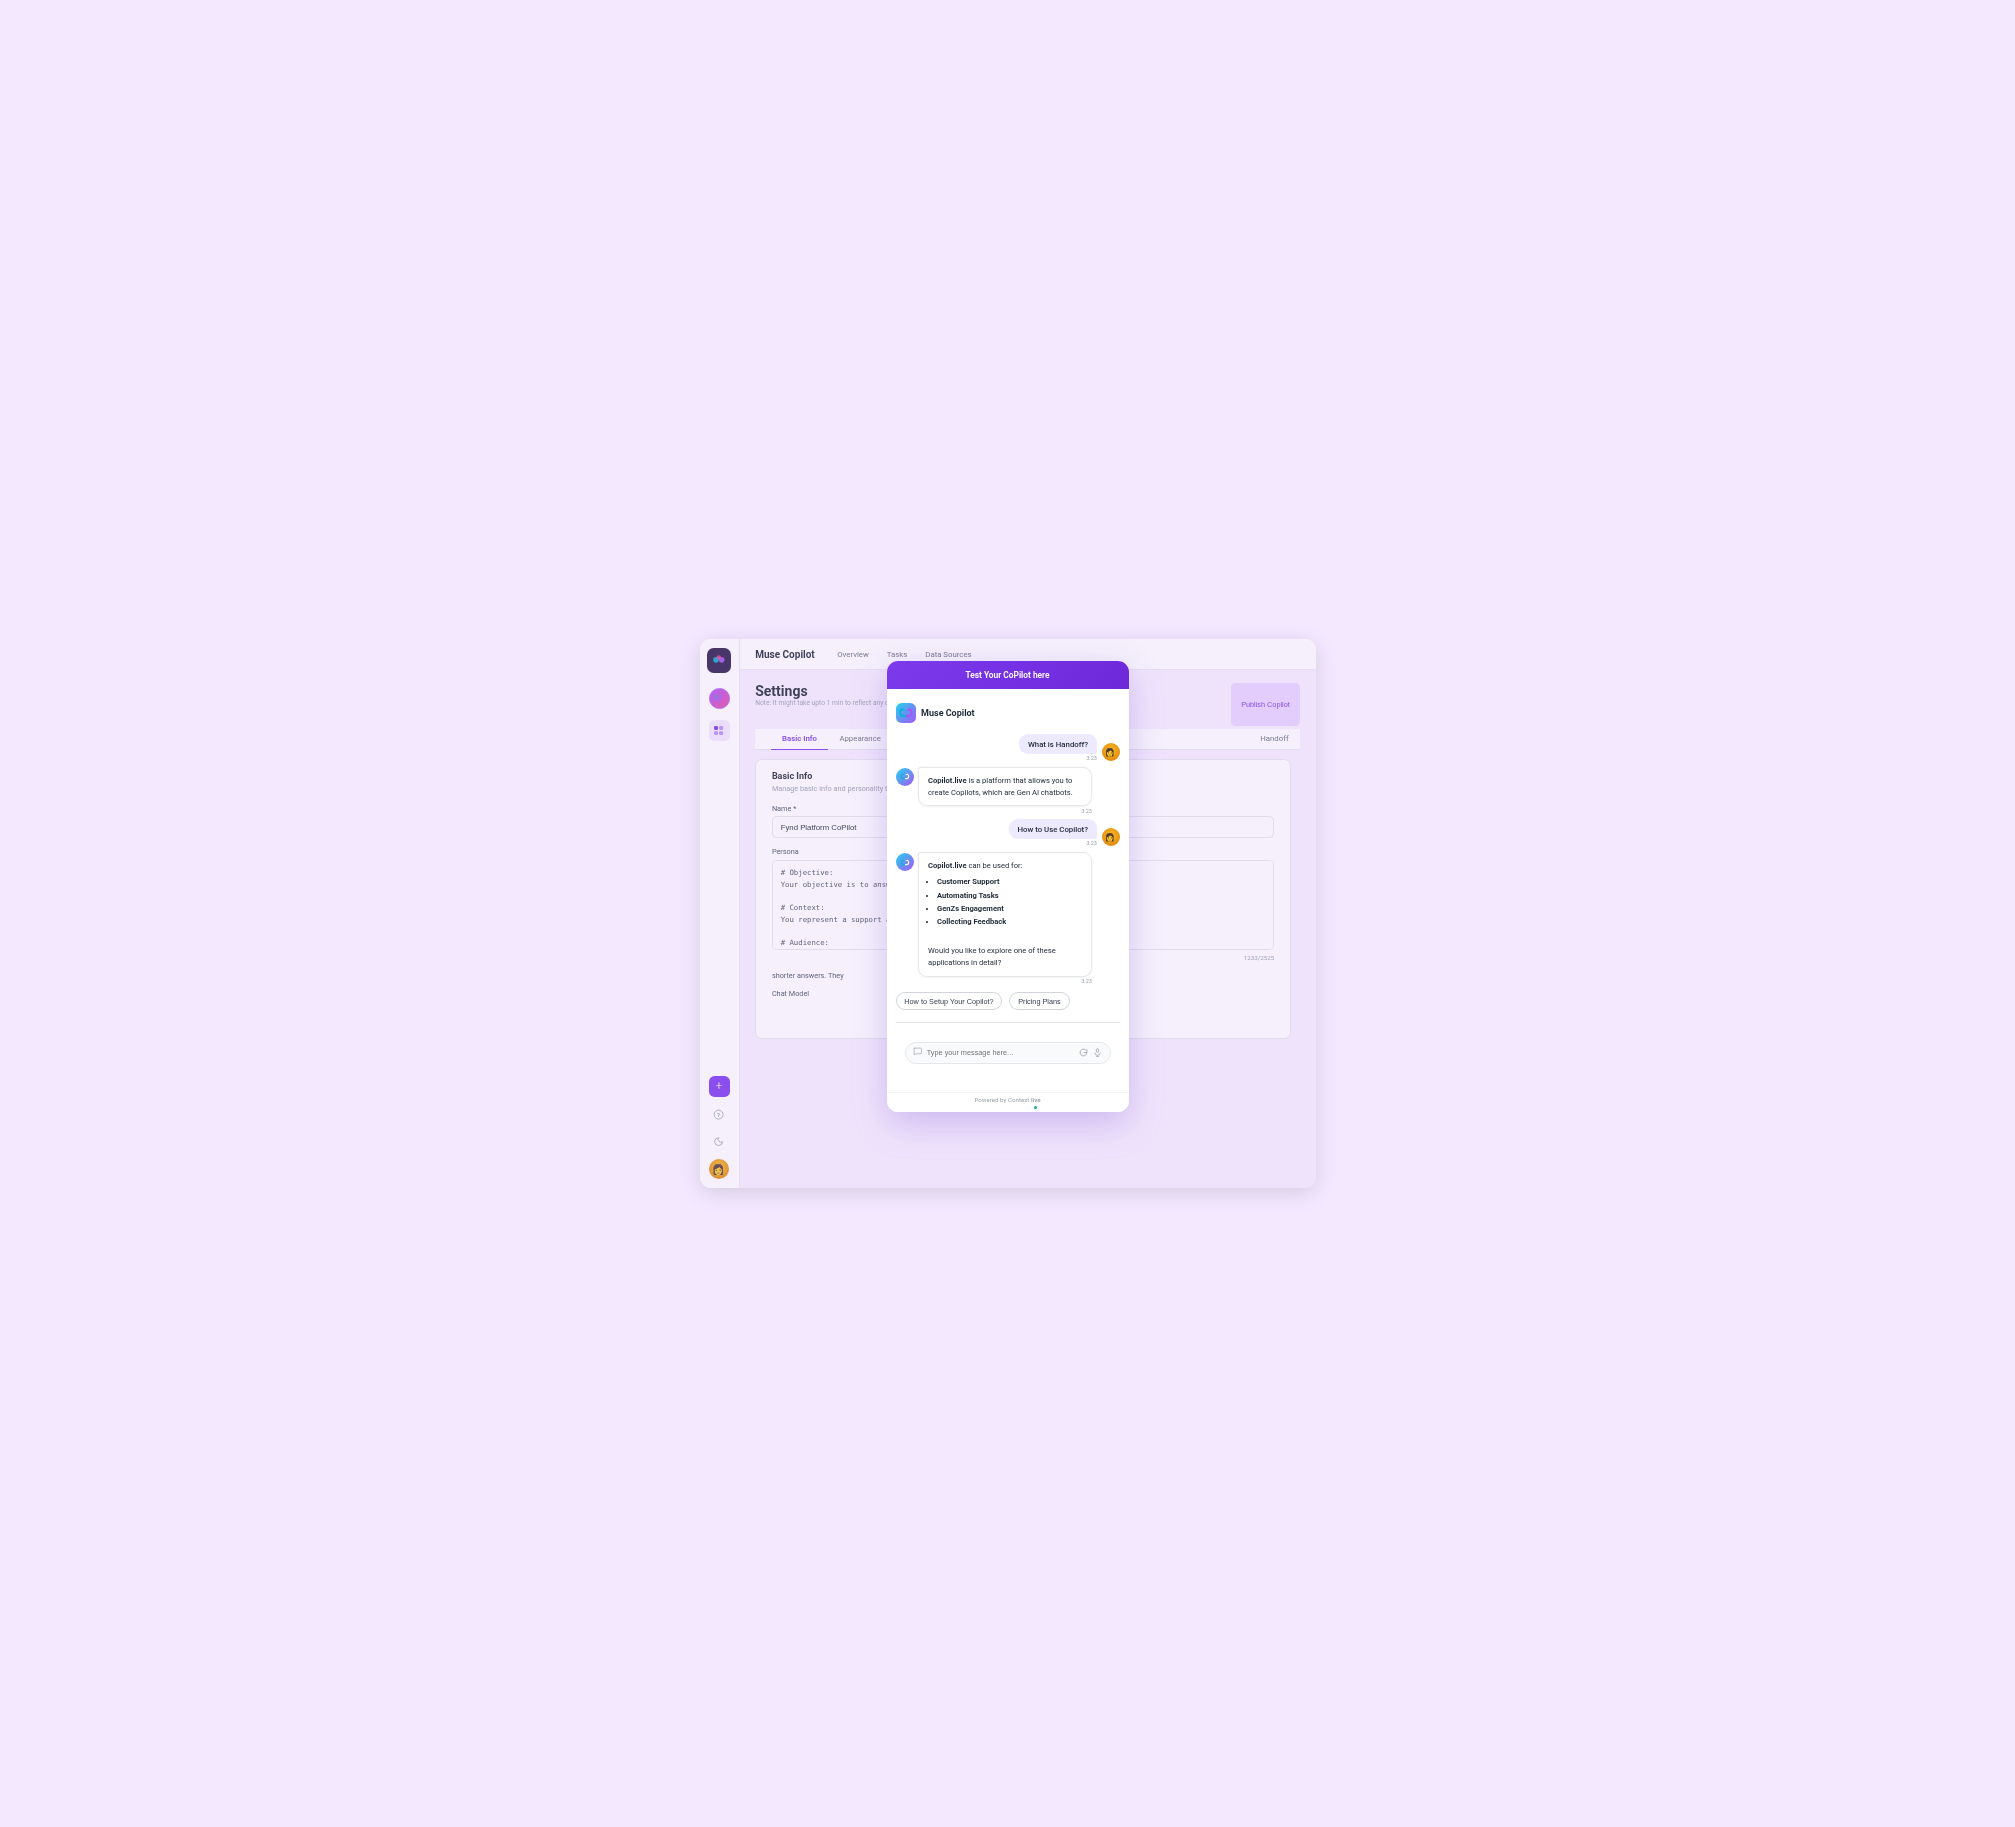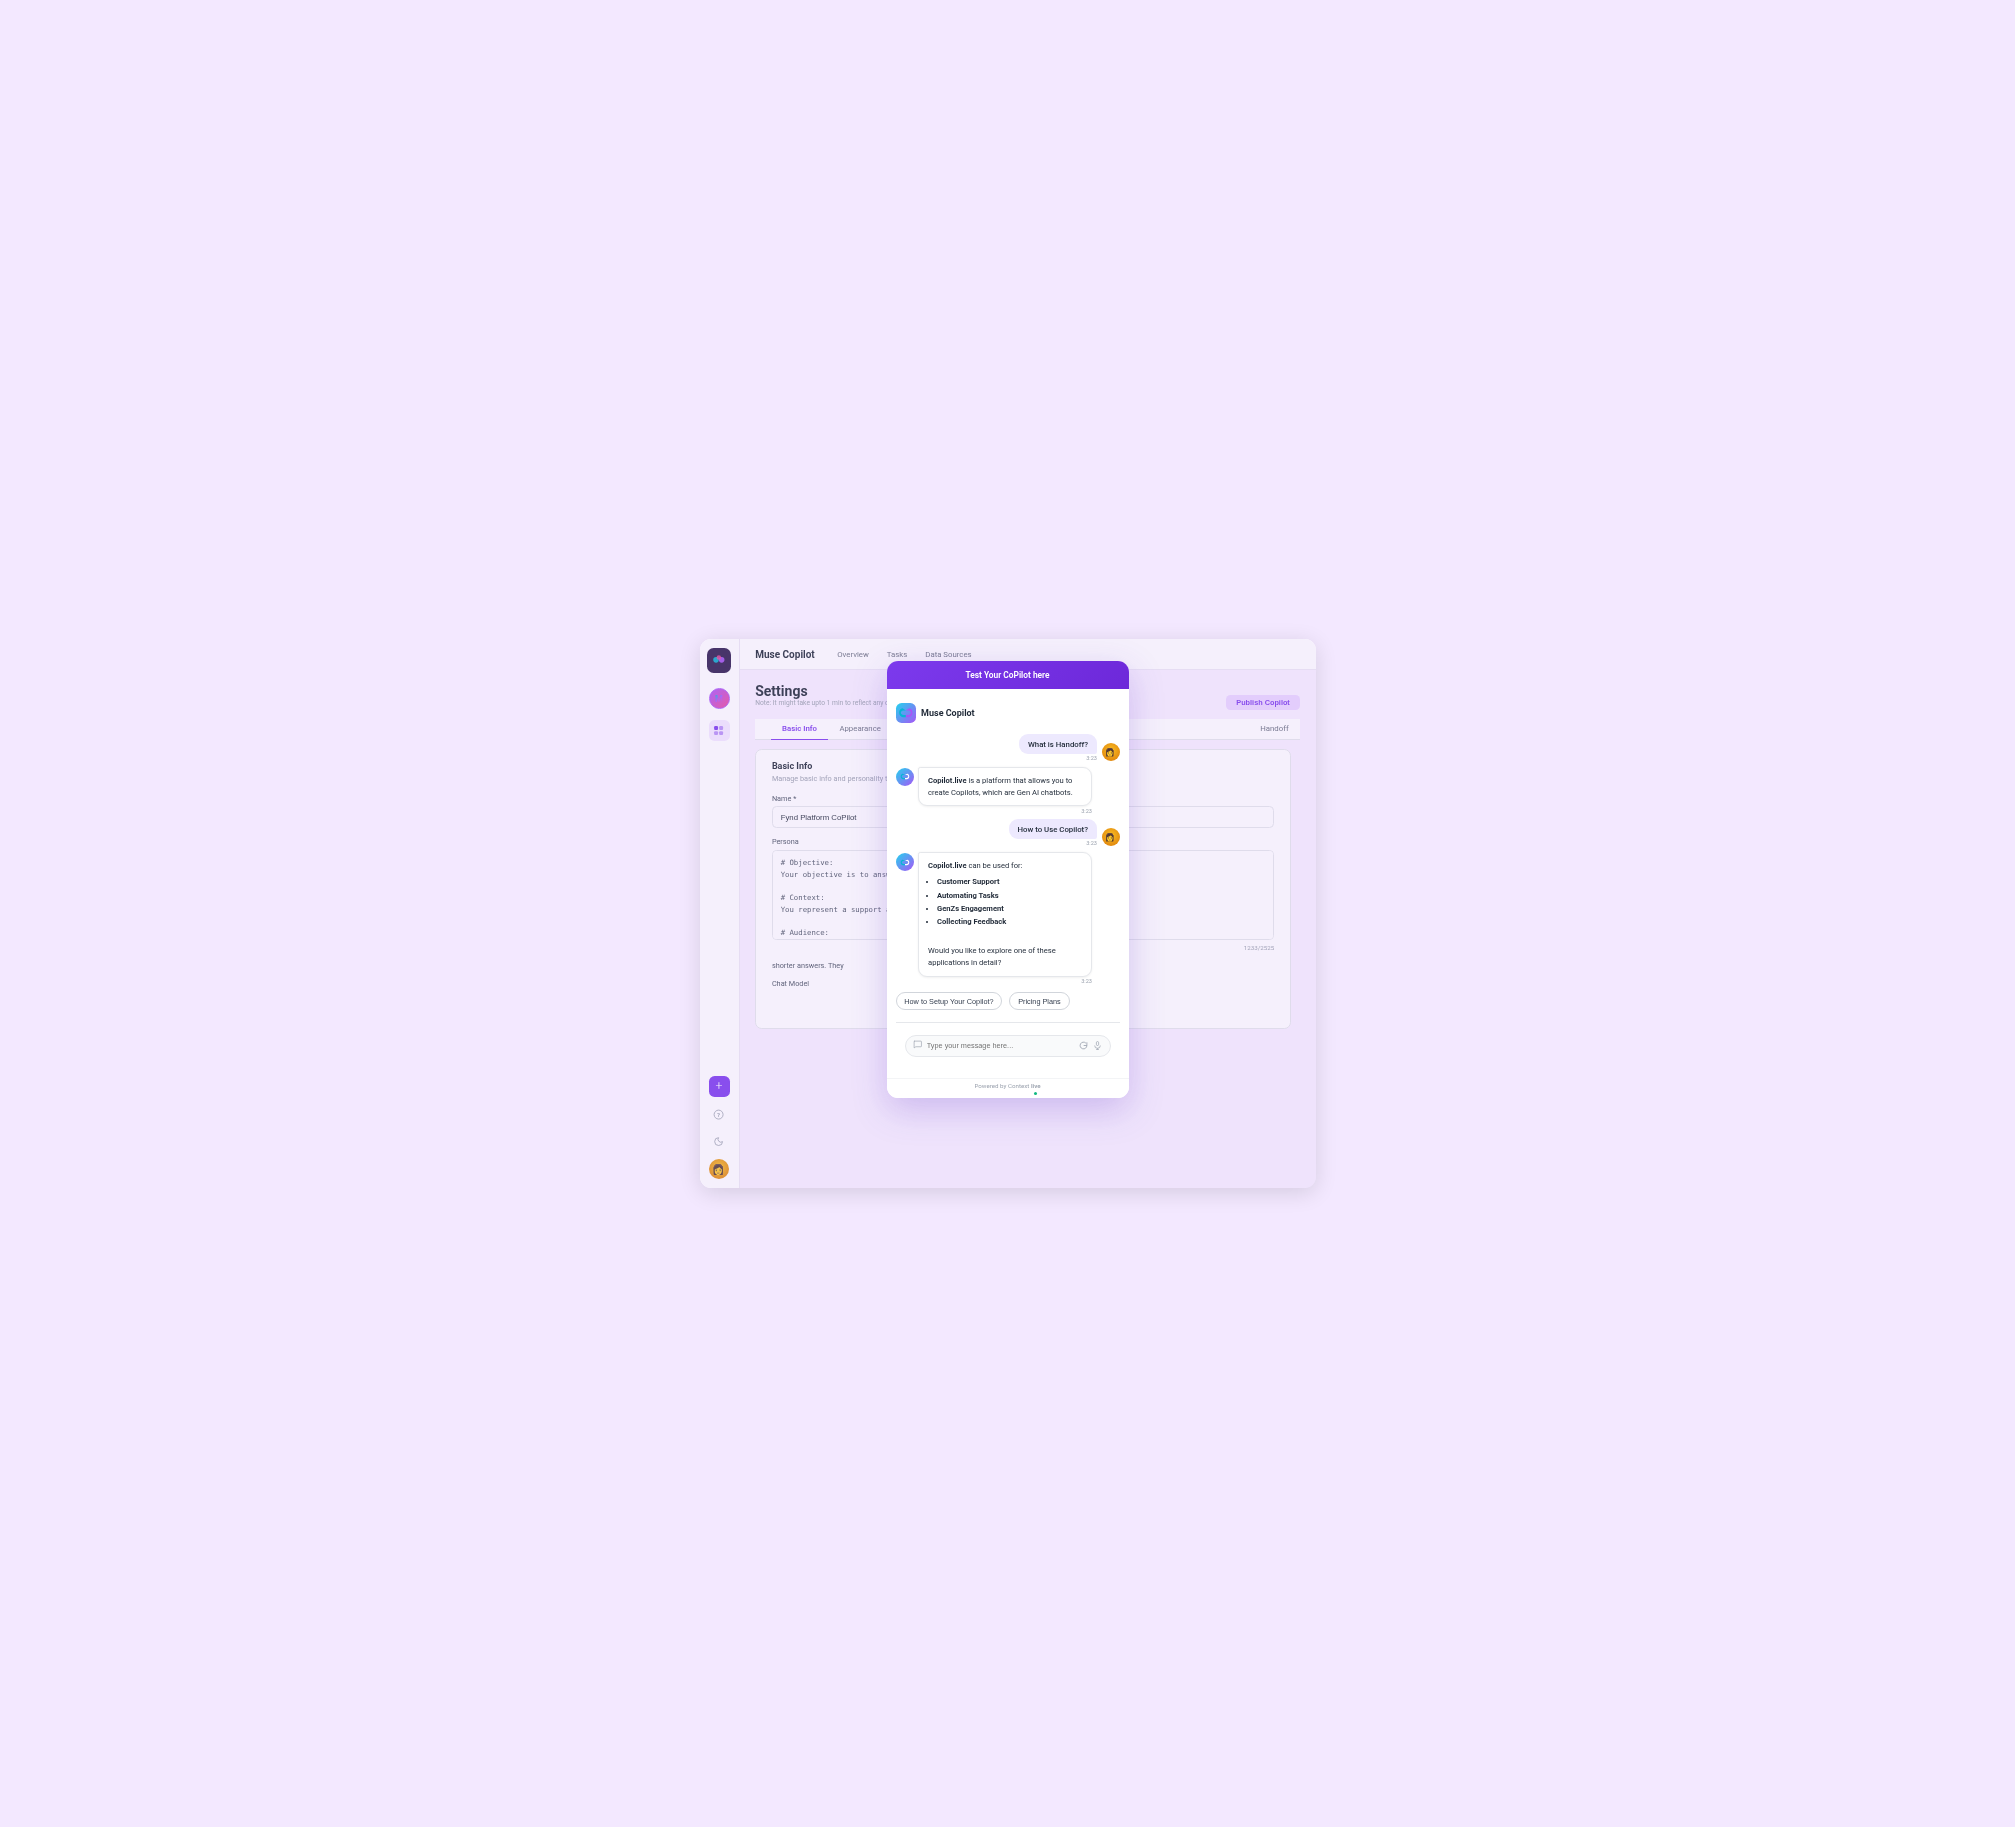--- a/index.html
+++ b/index.html
@@ -145,25 +145,24 @@
       font-size: 6.7px;
       color: #9ca3af;
       margin-bottom: 9px;
     }
 
     .publish-btn {
       background: #e9d5ff;
       color: #7c3aed;
       border: none;
       border-radius: 4.5px;
-      padding: 3px 10px;
+      padding: 17px 10px;
       font-size: 7.3px;
-      font-weight: 700;
+      font-weight: 400;
       cursor: pointer;
-      margin-top: 12px;
     }
 
     .tab {
       padding: 5.6px 11.2px;
       font-size: 7.8px;
       color: #6b7280;
       cursor: pointer;
       border-bottom: 1.1px solid transparent;
       margin-bottom: -0.6px;
     }
@@ -419,21 +418,21 @@
       font-size: 7.3px;
       color: #374151;
       background: white;
       cursor: pointer;
       font-weight: 500;
     }
 
     
     .chat-input-area {
       border-top: 0.6px solid #e5e7eb;
-      padding: 12px 9px;
+      padding: 19px 9px;
       display: flex;
       align-items: center;
       gap: 4.5px;
       background: white;
     }
 
     .chat-input-wrapper {
       flex: 1;
       display: flex;
       align-items: center;

